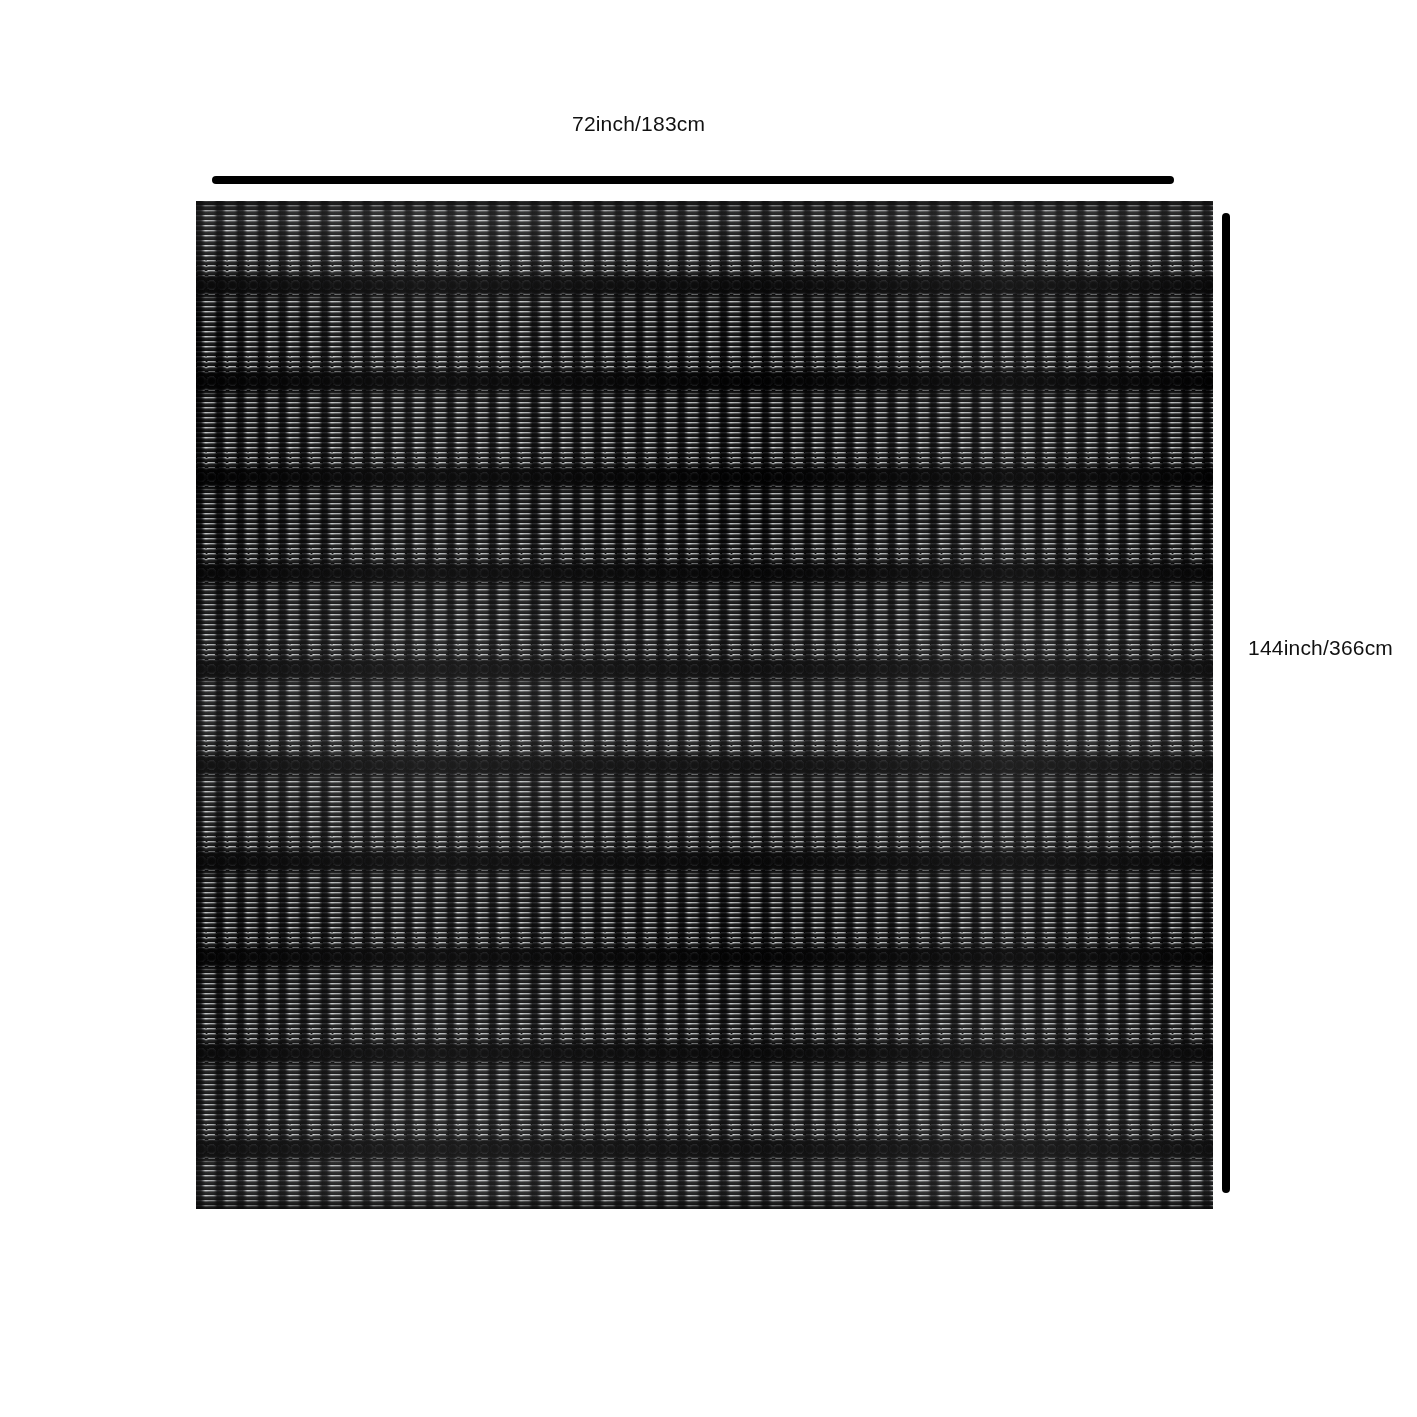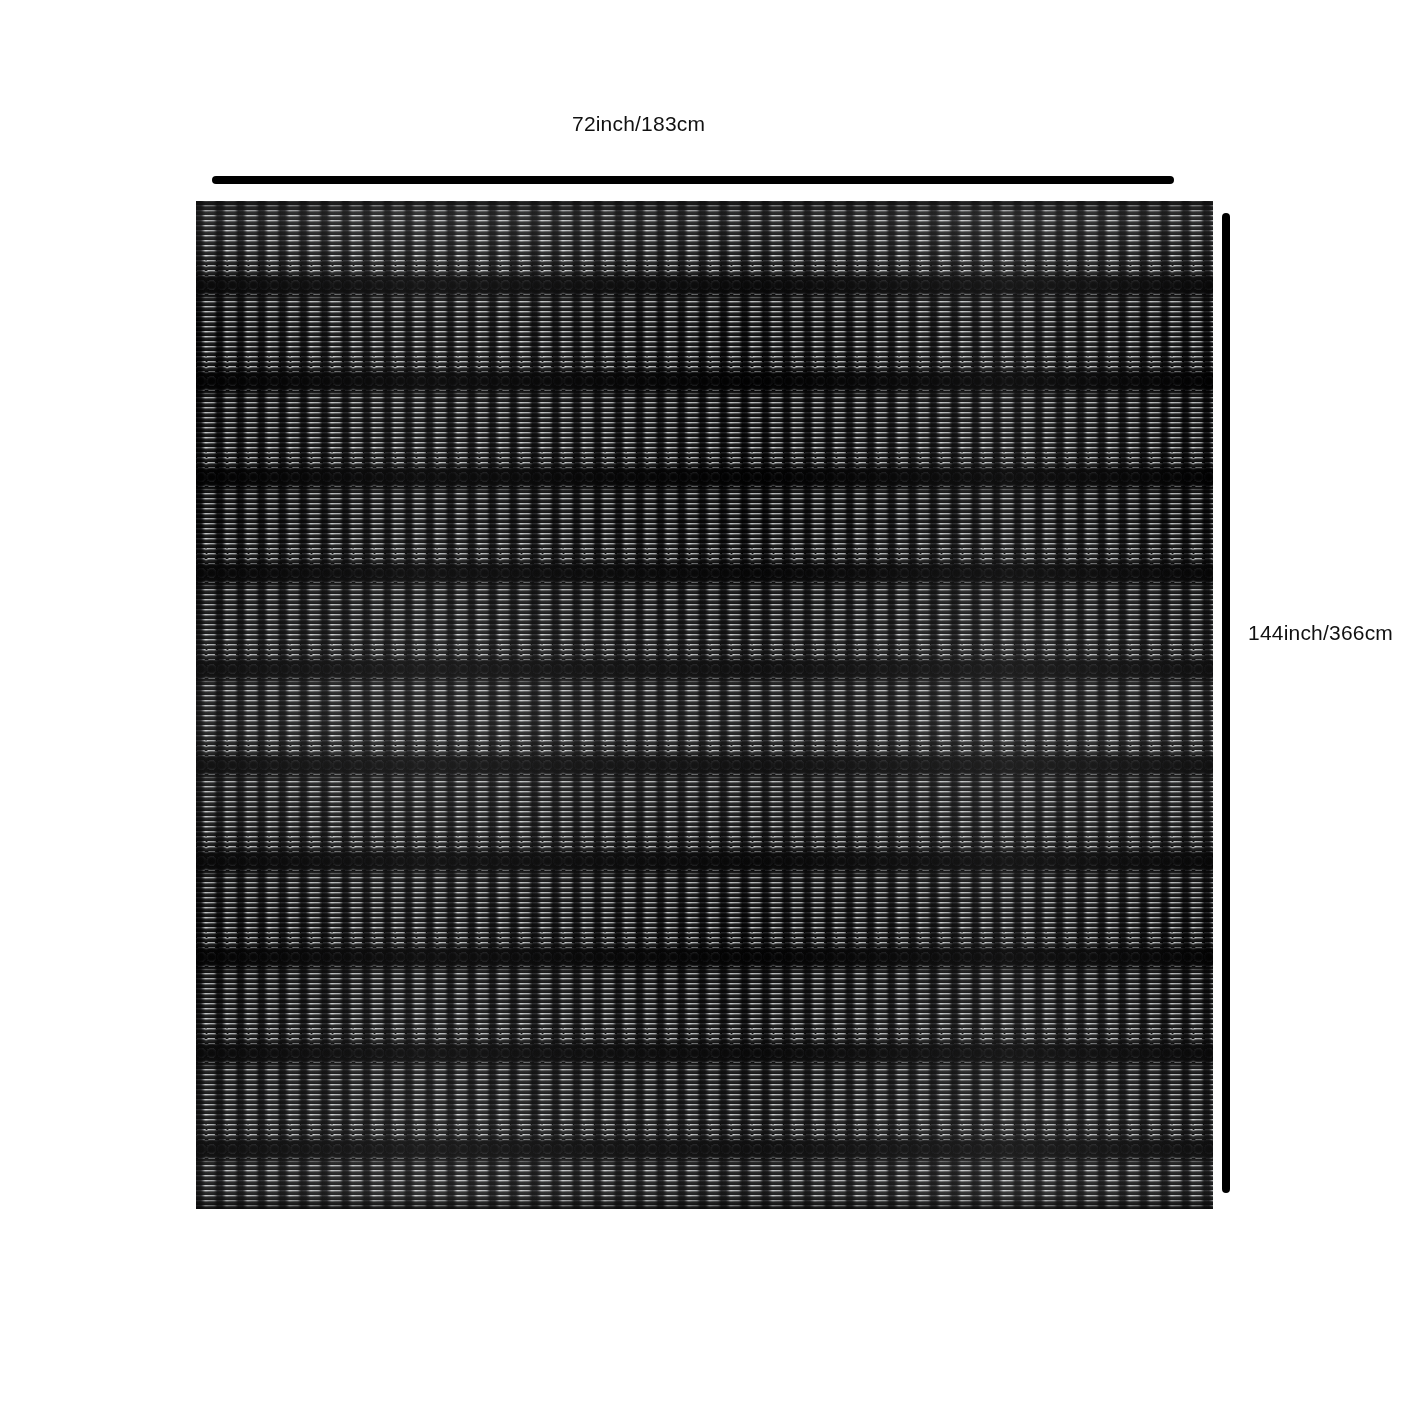--- a/index.html
+++ b/index.html
@@ -29,21 +29,21 @@
     color: #111111;
     white-space: nowrap;
     letter-spacing: 0.2px;
   }
   #width-label {
     left: 572px;
     top: 112px;
   }
   #height-label {
     left: 1248px;
-    top: 621px;
+    top: 636px;
   }
 
   
   .rule {
     position: absolute;
     background: #000000;
   }
   #width-rule {
     left: 212px;
     top: 176px;

